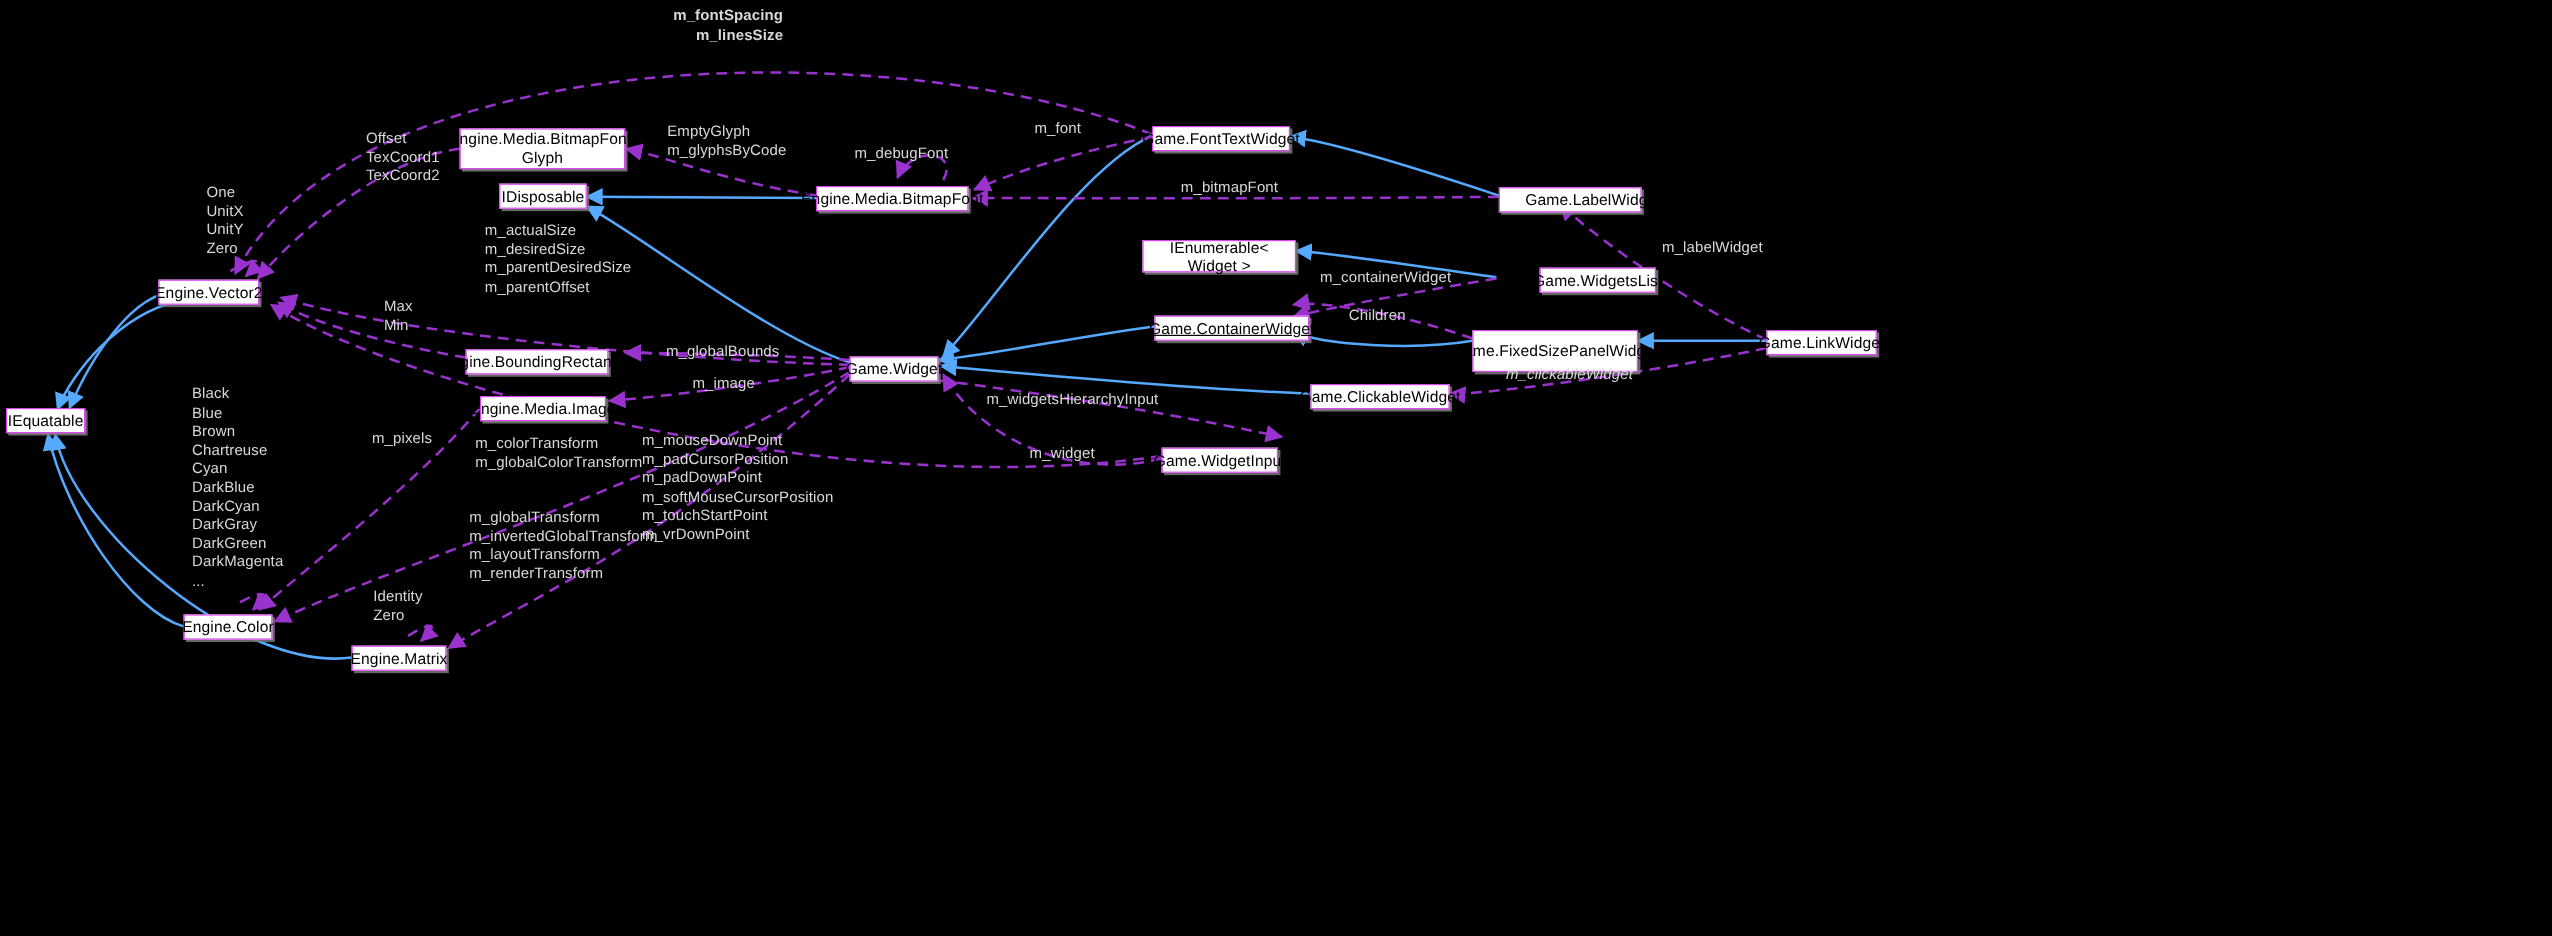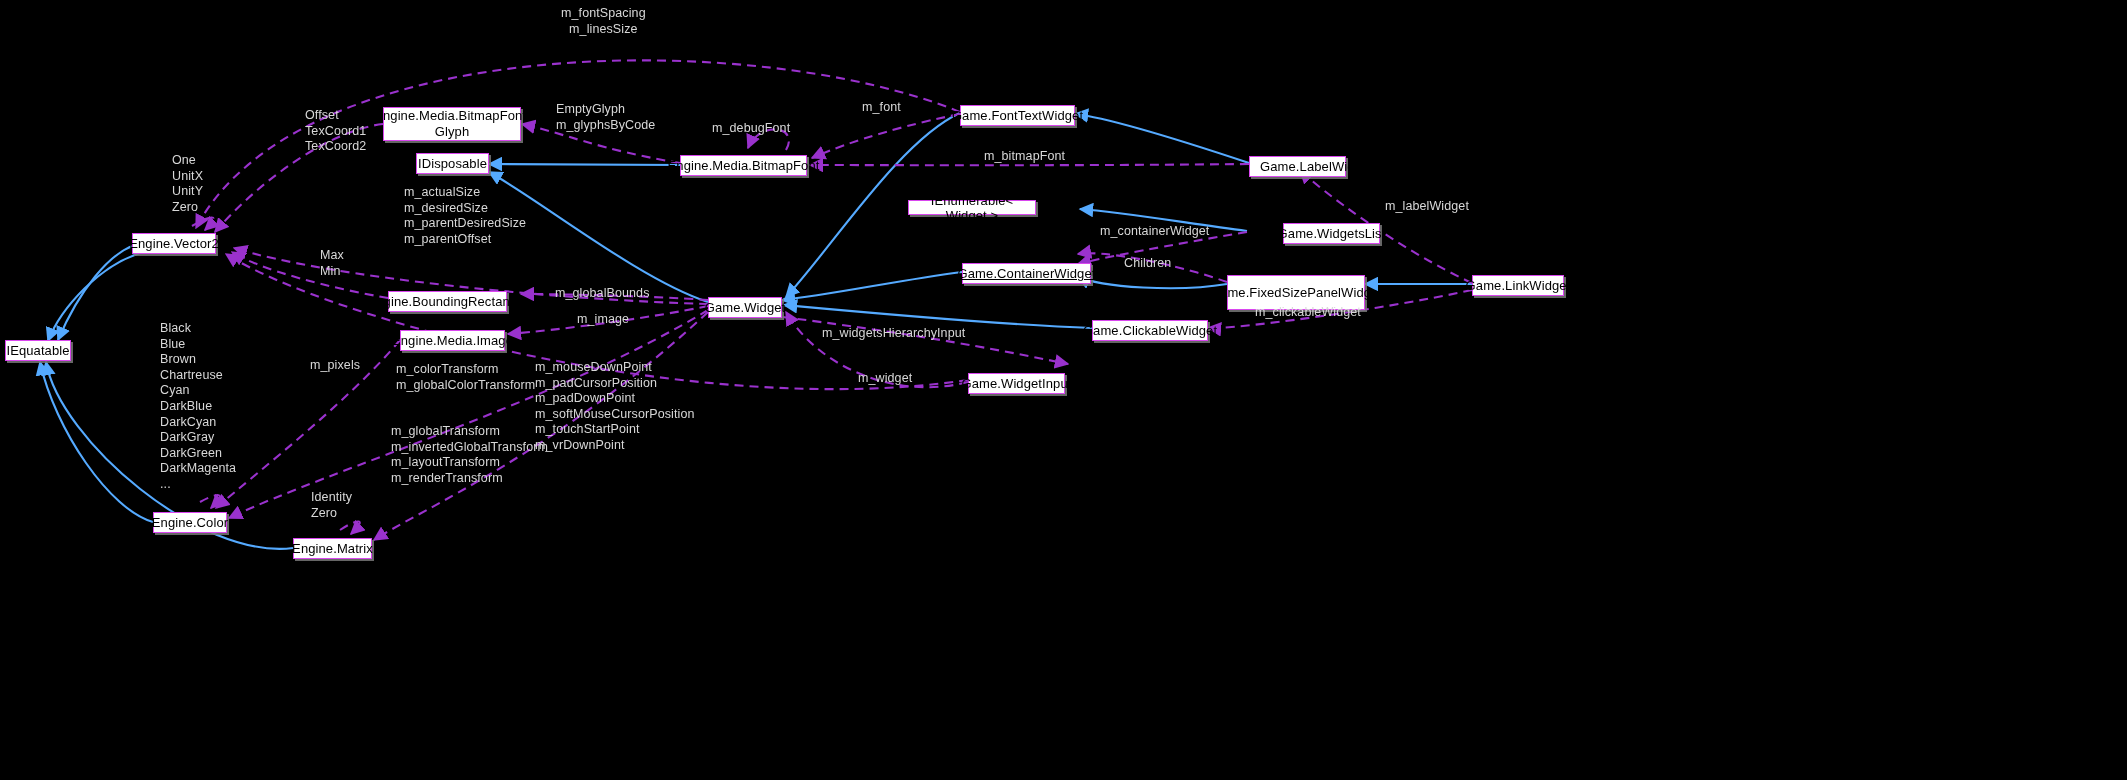--- a/index.html
+++ b/index.html
@@ -30,21 +30,21 @@
 
   .elabel{
     position:absolute;
     color:#d8d8d8;
     font-size:12.5px;
     line-height:15.6px;
     white-space:pre-line;
     text-align:left;
     letter-spacing:.1px;
   }
-  .elabel.center{text-align:center;}
+  .elabel.center{text-align:right;font-weight:bold;}
 </style>
 </head>
 <body>
 
 <div id="canvas">
 
   <svg class="edges" viewBox="0 0 2127 780" preserveAspectRatio="none">
     <defs>
       <marker id="ah-blue" viewBox="0 0 10 10" refX="9" refY="5" markerWidth="7" markerHeight="7" orient="auto-start-reverse">
         <path d="M 0 0 L 10 5 L 0 10 z" fill="#55aaff"></path>
@@ -104,24 +104,24 @@
       <div class="node" style="left: 680px; top: 155px; width: 127px; height: 21px;">Engine.Media.BitmapFont</div>
       <div class="node" style="left: 132px; top: 233px; width: 84px; height: 21px;">Engine.Vector2</div>
       <div class="node" style="left: 388px; top: 291px; width: 119px; height: 21px;">Engine.BoundingRectangle</div>
       <div class="node" style="left: 400px; top: 330px; width: 105px; height: 21px;">Engine.Media.Image</div>
       <div class="node" style="left: 5px; top: 340px; width: 66px; height: 21px;">IEquatable</div>
       <div class="node" style="left: 153px; top: 512px; width: 74px; height: 21px;">Engine.Color</div>
       <div class="node" style="left: 293px; top: 538px; width: 79px; height: 21px;">Engine.Matrix</div>
       <div class="node" style="left: 708px; top: 297px; width: 74px; height: 21px;">Game.Widget</div>
       <div class="node" style="left: 968px; top: 373px; width: 97px; height: 21px;">Game.WidgetInput</div>
       <div class="node" style="left: 960px; top: 105px; width: 115px; height: 21px;">Game.FontTextWidget</div>
-      <div class="node" style="left: 908px; top: 200px; width: 128px; height: 15px;">IEnumerable&lt; Widget &gt;</div>
+      <div class="node" style="left: 952px; top: 200px; width: 128px; height: 27px;">IEnumerable&lt; Widget &gt;</div>
       <div class="node" style="left: 962px; top: 263px; width: 129px; height: 21px; text-decoration: underline;">Game.ContainerWidget</div>
       <div class="node" style="left: 1092px; top: 320px; width: 116px; height: 21px;">Game.ClickableWidget</div>
-      <div class="node" style="left: 1249px; top: 156px; width: 97px; height: 21px; padding-left: 44px;">Game.LabelWidget</div>
+      <div class="node" style="left: 1249px; top: 156px; width: 119px; height: 21px; padding-left: 44px;">Game.LabelWidget</div>
       <div class="node" style="left: 1247px; top: 223px; width: 97px; height: 21px; margin-left: 36px;">Game.WidgetsList</div>
       <div class="node" style="left: 1227px; top: 275px; width: 138px; height: 35px;">Game.FixedSizePanelWidget</div>
       <div class="node" style="left: 1472px; top: 275px; width: 92px; height: 21px;">Game.LinkWidget</div>
     </div>
   <div id="labels-layer">
       <div class="elabel center" style="left: 561px; top: 6px;">m_fontSpacing
 m_linesSize</div>
       <div class="elabel" style="left: 305px; top: 108px;">Offset
 TexCoord1
 TexCoord2</div>
@@ -137,21 +137,21 @@
       <div class="elabel" style="left: 404px; top: 185px;">m_actualSize
 m_desiredSize
 m_parentDesiredSize
 m_parentOffset</div>
       <div class="elabel" style="left: 1385px; top: 199px; text-align: right;">m_labelWidget</div>
       <div class="elabel" style="left: 1100px; top: 224px;">m_containerWidget</div>
       <div class="elabel" style="left: 320px; top: 248px;">Max
 Min</div>
       <div class="elabel" style="left: 1124px; top: 256px;">Children</div>
       <div class="elabel" style="left: 555px; top: 286px;">m_globalBounds</div>
-      <div class="elabel" style="left: 1255px; top: 305px;">m_clickableWidget</div>
+      <div class="elabel" style="left: 1255px; top: 305px; font-style: italic;">m_clickableWidget</div>
       <div class="elabel" style="left: 577px; top: 312px;">m_image</div>
       <div class="elabel" style="left: 822px; top: 326px;">m_widgetsHierarchyInput</div>
       <div class="elabel" style="left: 160px; top: 321px;">Black
 Blue
 Brown
 Chartreuse
 Cyan
 DarkBlue
 DarkCyan
 DarkGray

